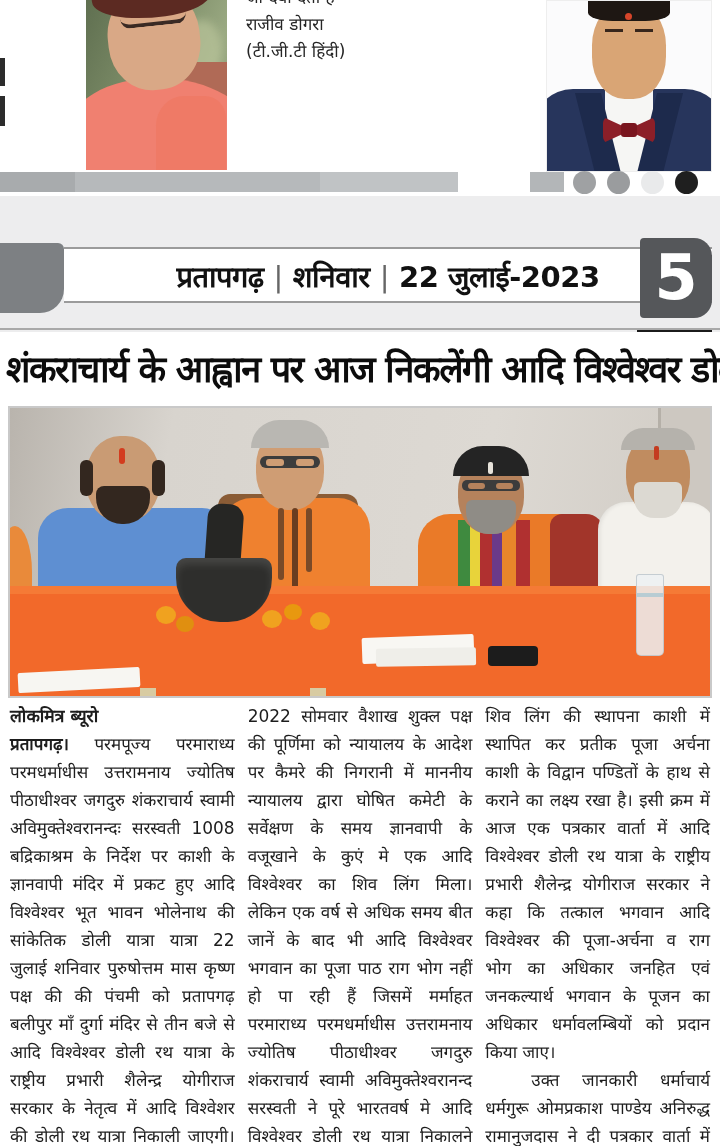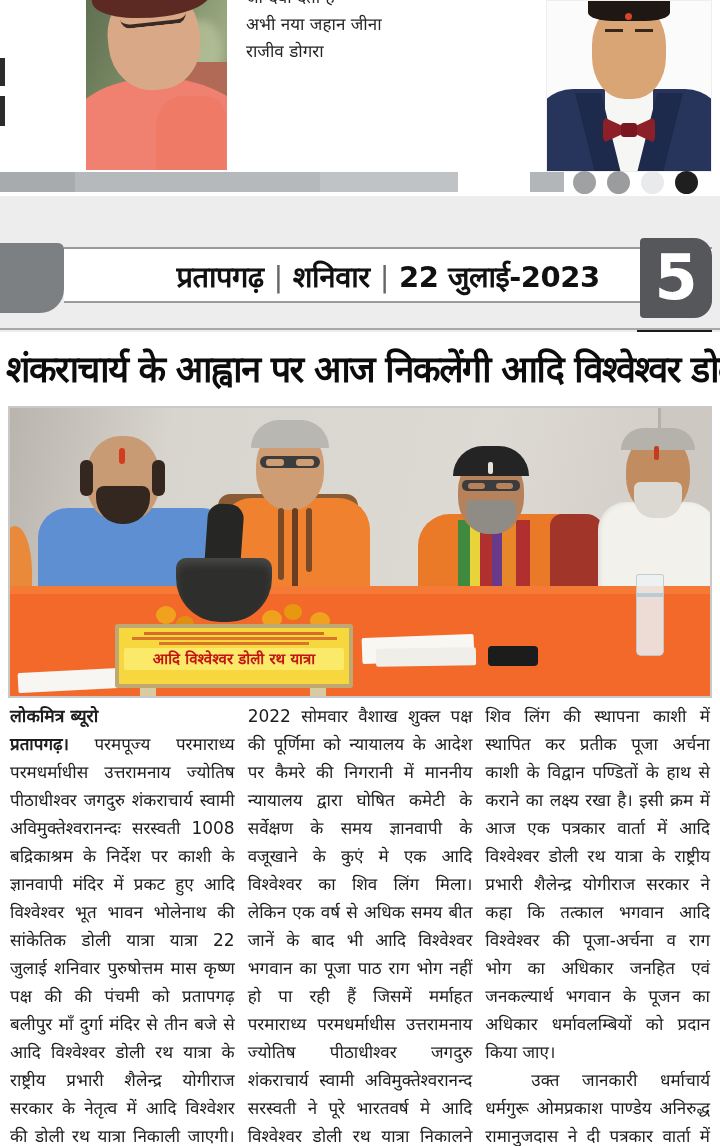--- a/index.html
+++ b/index.html
@@ -65,22 +65,22 @@
       <div class="abs" style="left:88px;top:62px;width:60px;height:34px;background:#b06a56;border-radius:8px;"></div>
       <div class="abs" style="left:-18px;top:78px;width:185px;height:110px;background:#f08070;border-radius:55% 60% 0 0;"></div>
       <div class="abs" style="left:22px;top:-12px;width:92px;height:102px;background:#d9a886;border-radius:46%;transform:rotate(-6deg);"></div>
       <div class="abs" style="left:6px;top:-22px;width:118px;height:40px;background:#5c2a22;border-radius:0 0 40% 60%;transform:rotate(-8deg);"></div>
       <div class="abs" style="left:34px;top:8px;width:66px;height:14px;border-bottom:4px solid #3a2a24;border-radius:0 0 10px 10px;transform:rotate(-6deg);"></div>
       <div class="abs" style="left:70px;top:96px;width:70px;height:74px;background:#ef7a66;border-radius:40% 30% 0 0;"></div>
     </div>
 
     <div id="poem">
       <div>जो दबा देता है</div>
-      <div>अभी नया जहान जीना</div>
       <div class="author">राजीव डोगरा</div>
+      <div class="author">(टी.जी.टी हिंदी)</div>
     </div>
 
     <div class="abs" style="left:546px;top:0;width:164px;height:170px;overflow:hidden;background:#fbfbfc;border:1px solid #eee;">
       <div class="abs" style="left:-14px;top:88px;width:192px;height:90px;background:#27355c;border-radius:40px 40px 0 0;"></div>
       <div class="abs" style="left:58px;top:86px;width:48px;height:84px;background:#f6f6f4;"></div>
       <div class="abs" style="left:38px;top:92px;width:26px;height:80px;background:#1d2a4c;transform:skewX(14deg);"></div>
       <div class="abs" style="left:100px;top:92px;width:26px;height:80px;background:#1d2a4c;transform:skewX(-14deg);"></div>
       <div class="abs" style="left:56px;top:116px;width:52px;height:26px;background:#8c1f28;border-radius:6px;clip-path:polygon(0 0,42% 38%,58% 38%,100% 0,100% 100%,58% 62%,42% 62%,0 100%);"></div>
       <div class="abs" style="left:74px;top:122px;width:16px;height:14px;background:#7a161f;border-radius:3px;"></div>
       <div class="abs" style="left:45px;top:2px;width:74px;height:96px;background:#d9a575;border-radius:44%;"></div>
@@ -178,26 +178,20 @@
 
     <div class="abs" style="left:8px;top:262px;width:122px;height:20px;background:#f7f6f2;transform:rotate(-3deg);border-radius:2px;"></div>
     <div class="abs" style="left:196px;top:96px;width:36px;height:74px;background:#262624;border-radius:14px 14px 4px 4px;transform:rotate(4deg);"></div>
     <div class="abs" style="left:166px;top:150px;width:96px;height:64px;background:#2e2e2c;border-radius:10px 10px 44px 44px;box-shadow:inset 0 6px 8px rgba(255,255,255,.12);"></div>
     <div class="abs" style="left:146px;top:198px;width:20px;height:18px;background:#f0a21f;border-radius:50%;"></div>
     <div class="abs" style="left:166px;top:208px;width:18px;height:16px;background:#e08f10;border-radius:50%;"></div>
     <div class="abs" style="left:252px;top:202px;width:20px;height:18px;background:#f0a21f;border-radius:50%;"></div>
     <div class="abs" style="left:274px;top:196px;width:18px;height:16px;background:#e8980f;border-radius:50%;"></div>
     <div class="abs" style="left:300px;top:204px;width:20px;height:18px;background:#f0a21f;border-radius:50%;"></div>
 
-    <div class="abs" style="left:105px;top:216px;width:238px;height:64px;background:#f7d73e;border:4px solid #bfa871;border-radius:3px;box-sizing:border-box;overflow:hidden;">
-      <div style="margin:4px auto 2px;width:180px;height:3px;background:rgba(190,20,20,.55);filter:blur(.5px);"></div>
-      <div style="margin:0 auto 2px;width:205px;height:3px;background:rgba(190,20,20,.5);filter:blur(.5px);"></div>
-      <div style="margin:0 auto 3px;width:150px;height:3px;background:rgba(190,20,20,.5);filter:blur(.5px);"></div>
-      <div style="text-align:center;font-size:15px;font-weight:800;color:#c41414;background:#fbe96a;margin:0 5px;border-radius:2px;line-height:22px;white-space:nowrap;">आदि विश्वेश्वर डोली रथ यात्रा</div>
-    </div>
     <div class="abs" style="left:130px;top:280px;width:16px;height:8px;background:#d8cba2;"></div>
     <div class="abs" style="left:300px;top:280px;width:16px;height:8px;background:#d8cba2;"></div>
 
     <div class="abs" style="left:352px;top:228px;width:112px;height:26px;background:#f8f7f3;transform:rotate(-2deg);border-radius:2px;"></div>
     <div class="abs" style="left:366px;top:240px;width:100px;height:18px;background:#efeee9;transform:rotate(-1deg);border-radius:2px;"></div>
     <div class="abs" style="left:478px;top:238px;width:50px;height:20px;background:#1c1c1c;border-radius:4px;"></div>
     <div class="abs" style="left:626px;top:166px;width:26px;height:80px;background:rgba(236,241,243,.85);border:1px solid rgba(180,190,195,.7);border-radius:3px 3px 5px 5px;">
       <div style="margin-top:18px;height:4px;background:rgba(170,200,210,.8);"></div>
     </div>
   </div>

